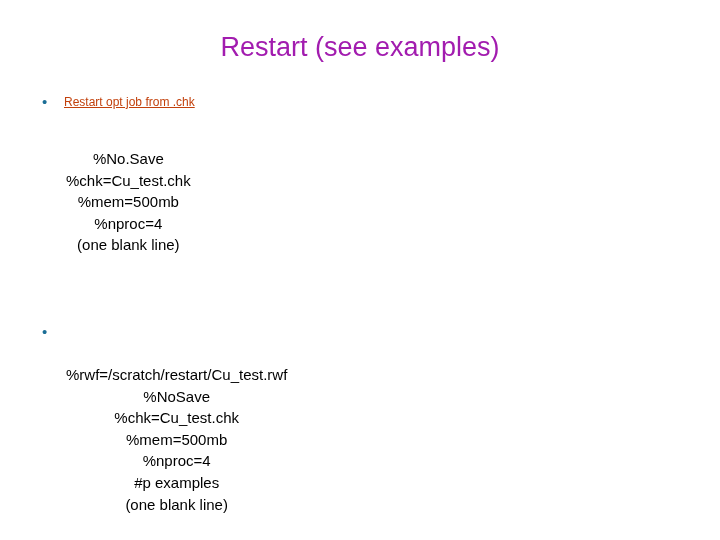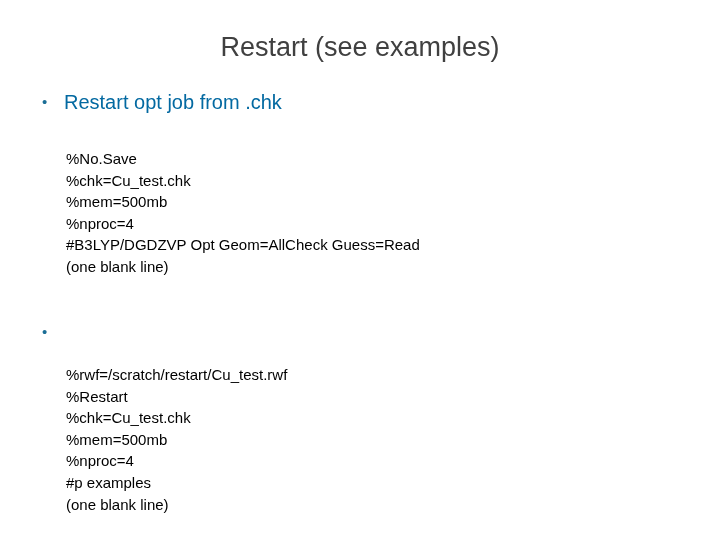--- a/index.html
+++ b/index.html
@@ -21,21 +21,21 @@
     background: #ffffff;
   }
   .slide-title {
     position: absolute;
     left: 0;
     top: 31px;
     width: 720px;
     text-align: center;
     font-size: 27px;
     line-height: 32px;
-    color: #404040;
+    color: #a21caf;
     font-weight: normal;
     letter-spacing: 0px;
     white-space: nowrap;
   }
   .bullet-row {
     position: absolute;
     left: 38px;
     display: flex;
     align-items: flex-start;
   }
@@ -45,69 +45,70 @@
     width: 26px;
     flex: 0 0 26px;
     color: #1b6e96;
     font-size: 15px;
     line-height: 22px;
     text-align: left;
     padding-left: 4px;
     box-sizing: border-box;
   }
   .bullet-text {
-    font-size: 20px;
+    font-size: 12px;
     line-height: 22px;
-    color: #0369a1;
+    color: #c2410c;
     white-space: nowrap;
+    text-decoration: underline;
   }
   .code-block {
     position: absolute;
     left: 66px;
     color: #000000;
     font-size: 15px;
     line-height: 21.6px;
     font-family: "Liberation Sans", sans-serif;
     white-space: nowrap;
   }
   .code-block-1 { top: 148px; }
   .code-block-2 { top: 364px; }
   .code-line {
     display: block;
     height: 21.6px;
+    text-align: center;
   }
 </style>
 </head>
 <body>
 
 <div class="slide">
 
   <div class="slide-title">Restart (see examples)</div>
 
   <div class="bullet-row bullet-row-1">
     <span class="bullet-marker">•</span>
     <span class="bullet-text">Restart opt job from .chk</span>
   </div>
 
   <div class="code-block code-block-1">
     <span class="code-line">%No.Save</span>
     <span class="code-line">%chk=Cu_test.chk</span>
     <span class="code-line">%mem=500mb</span>
     <span class="code-line">%nproc=4</span>
-    <span class="code-line">#B3LYP/DGDZVP Opt Geom=AllCheck Guess=Read</span>
     <span class="code-line">(one blank line)</span>
   </div>
 
   <div class="bullet-row bullet-row-2">
     <span class="bullet-marker">•</span>
   </div>
 
   <div class="code-block code-block-2">
     <span class="code-line">%rwf=/scratch/restart/Cu_test.rwf</span>
-    <span class="code-line">%Restart</span>
+    <span class="code-line">%NoSave</span>
     <span class="code-line">%chk=Cu_test.chk</span>
     <span class="code-line">%mem=500mb</span>
     <span class="code-line">%nproc=4</span>
     <span class="code-line">#p examples</span>
     <span class="code-line">(one blank line)</span>
   </div>
 
 </div>
 
 </body></html>

